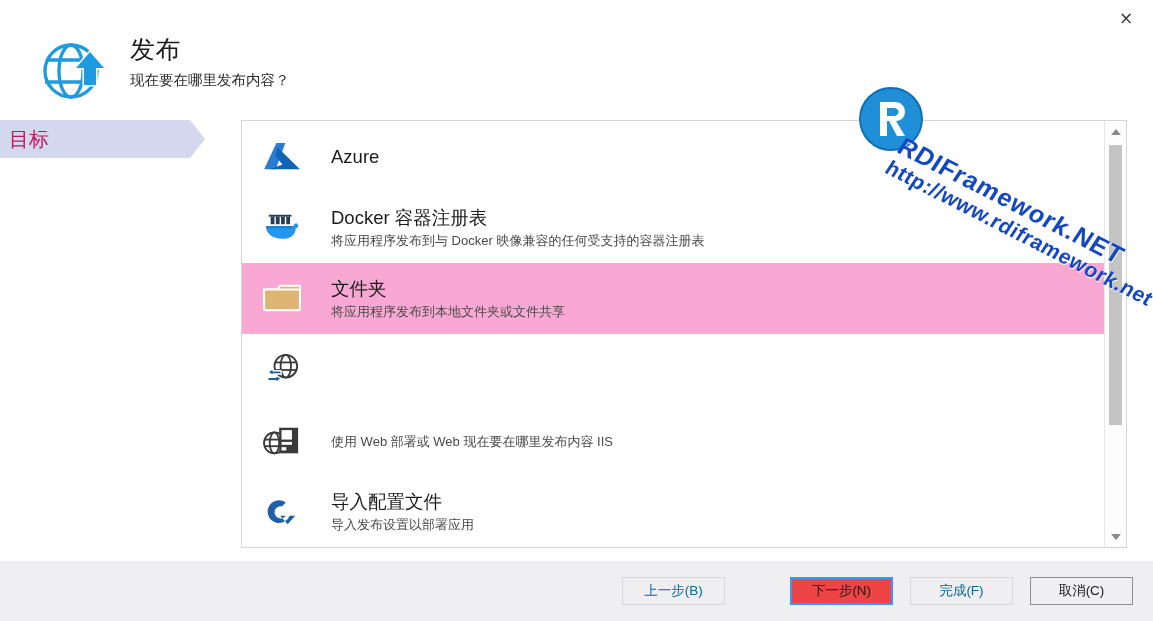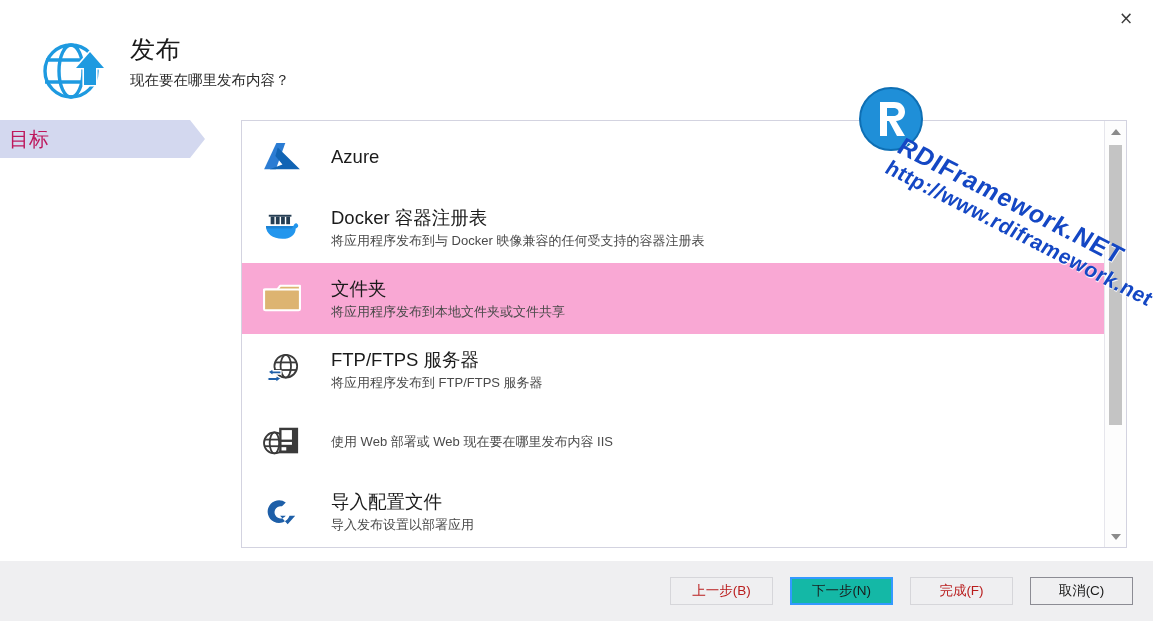--- a/index.html
+++ b/index.html
@@ -225,29 +225,30 @@
     justify-content: center;
     font-size: 13.5px;
     background: #efeff1;
     border: 1px solid #bfbfc6;
     color: #1b1b1b;
     cursor: pointer;
     font-family: "Liberation Sans", sans-serif;
     padding: 0;
   }
   .btn.disabled {
-    color: #b91c1c;
+    color: #0369a1;
     border-color: #d6d6da;
     cursor: default;
   }
   .btn.focused {
     border: 1px solid #3399ff;
     outline: 1px solid #3399ff;
     outline-offset: -2px;
-    background: #14b8a6;
+    background: #ef4444;
+    margin-left: 48px;
   }
   .btn.strong {
     border: 1px solid #8c8c94;
   }
 
   
   .watermark {
     position: absolute;
     left: 846px;
     top: 86px;
@@ -377,24 +378,20 @@
             <ellipse cx="27" cy="15" rx="5.5" ry="12"></ellipse>
             <line x1="15.4" y1="11" x2="38.6" y2="11"></line>
             <line x1="15.4" y1="19" x2="38.6" y2="19"></line>
           </g>
           <g fill="#1e5fa8" stroke="#ffffff" stroke-width="1.4" stroke-linejoin="round">
             <path d="M8 21 L13.5 17.6 L13.5 19.8 L22 19.8 L22 23.2 L13.5 23.2 L13.5 25.2 Z"></path>
             <path d="M22 28 L16.5 24.6 L16.5 26.8 L8 26.8 L8 30.2 L16.5 30.2 L16.5 32.2 Z"></path>
           </g>
         </svg>
       </div>
-      <div class="dest-text">
-        <div class="dest-title">FTP/FTPS 服务器</div>
-        <div class="dest-desc">将应用程序发布到 FTP/FTPS 服务器</div>
-      </div>
     </div>
 
     <div class="dest-row">
       <div class="dest-icon">
         <svg viewBox="0 0 46 38" width="44" height="36">
           <g fill="none" stroke="#3a3a3a" stroke-width="1.9">
             <circle cx="15" cy="21" r="11"></circle>
             <ellipse cx="15" cy="21" rx="5" ry="11"></ellipse>
             <line x1="4.2" y1="17.5" x2="25.8" y2="17.5"></line>
             <line x1="4.2" y1="24.5" x2="25.8" y2="24.5"></line>

